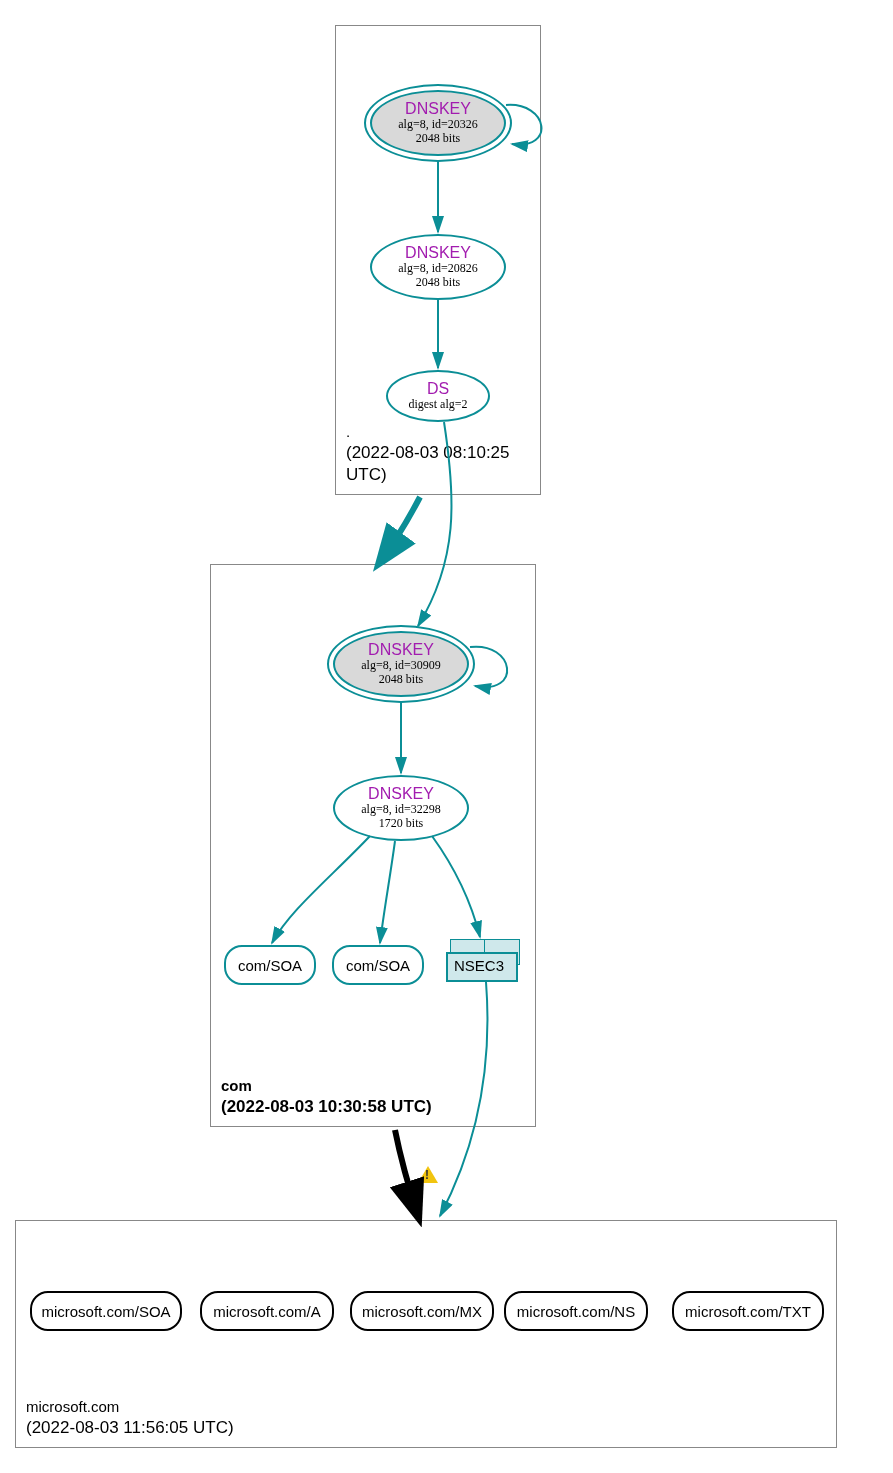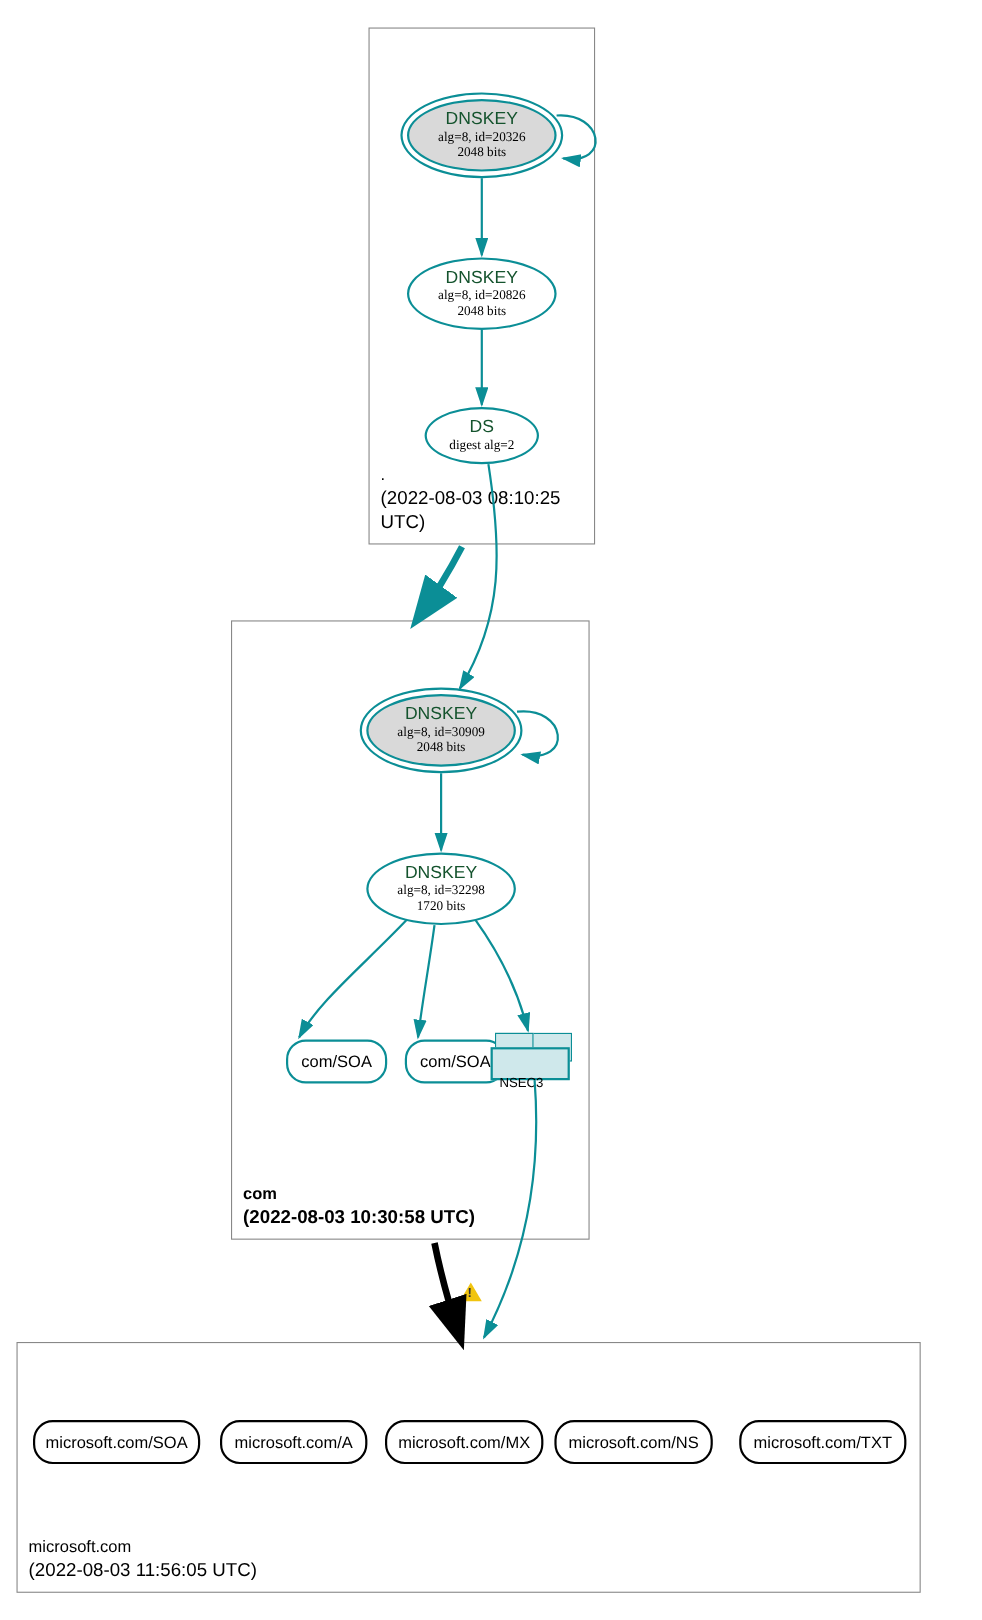--- a/index.html
+++ b/index.html
@@ -45,51 +45,50 @@
     box-sizing: border-box;
   }
   .ellipse {
     border-width: 2px;
     border-style: solid;
     border-radius: 50%;
   }
   .teal-border { border-color: #0b8e96; }
   .grey-fill { background: #d9d9d9; }
   .white-fill { background: #fff; }
-  .node .title { font-size: 16px; color: #14532d; }
+  .node .title { font-size: 16px; color: #a21caf; }
   .node .sub { font-size: 12px; color: #000; line-height: 1.15; font-family: Liberation Serif, serif; }
   .rrset {
     position: absolute;
     border: 2px solid #000;
     border-radius: 18px;
     background: #fff;
     display: flex;
     align-items: center;
     justify-content: center;
     font-size: 15px;
     box-sizing: border-box;
   }
-  .rrset-teal { border-color: #0b8e96; margin-left: 36px; }
+  .rrset-teal { border-color: #0b8e96; }
   .nsec3-box {
     position: absolute;
     background: #cfe8eb;
     border: 2px solid #0b8e96;
     box-sizing: border-box;
   }
   .nsec3-stack {
     position: absolute;
     border: 1px solid #0b8e96;
     background: #cfe8eb;
     box-sizing: border-box;
   }
   .nsec3-label {
     position: absolute;
-    font-size: 12px;
+    font-size: 15px;
     color: #000;
-    margin-top: 20px;
   }
   svg.edges {
     position: absolute;
     top: 0;
     left: 0;
     pointer-events: none;
   }
   .warn-icon {
     position: absolute;
     width: 0; height: 0;

